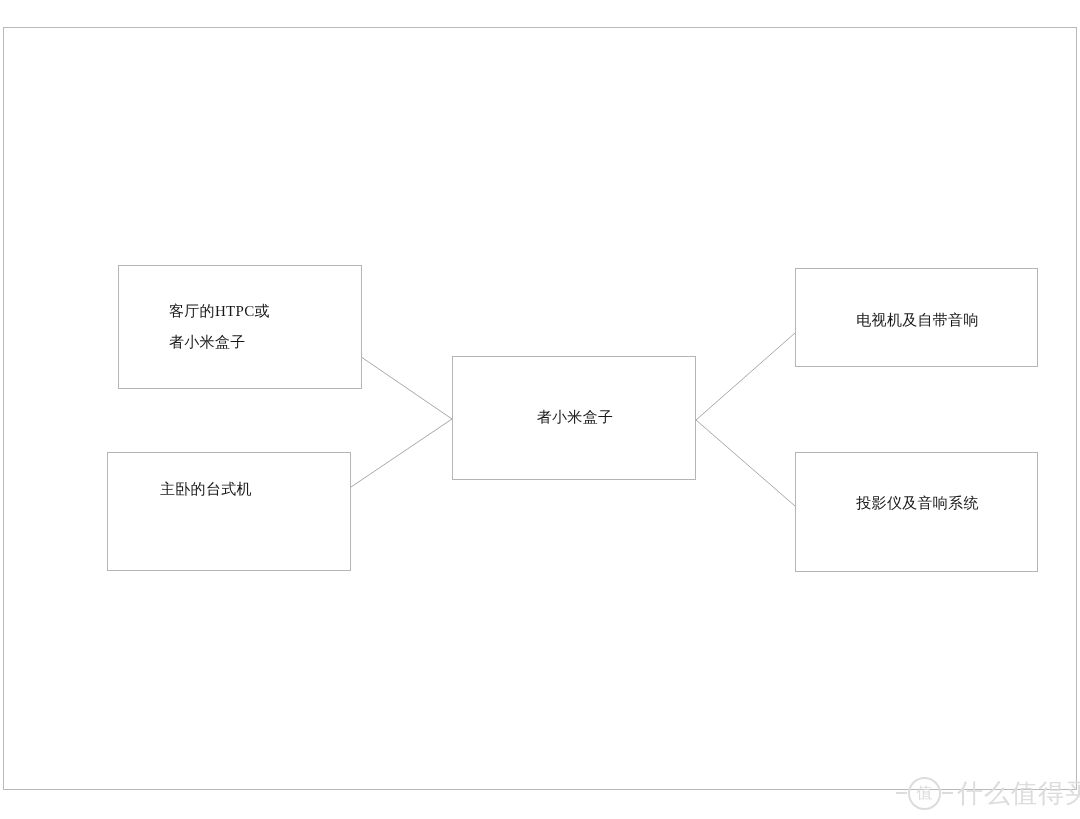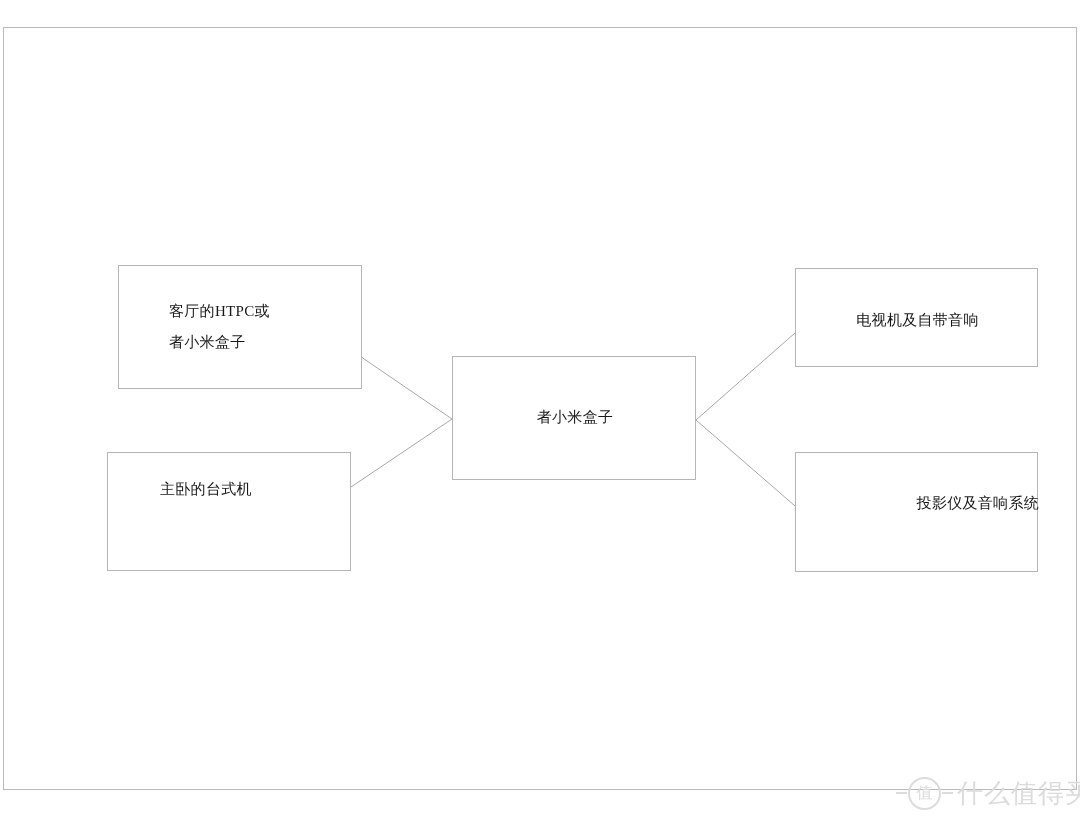--- a/index.html
+++ b/index.html
@@ -116,21 +116,21 @@
   #node-projector {
     left: 795px;
     top: 452px;
     width: 243px;
     height: 120px;
   }
   #node-projector .node-label {
     left: 0;
     top: 35px;
     width: 243px;
-    text-align: right;
+    text-align: center;
   }
 
   
   #watermark {
     position: absolute;
     left: 896px;
     top: 770px;
     width: 190px;
     height: 46px;
     display: flex;

